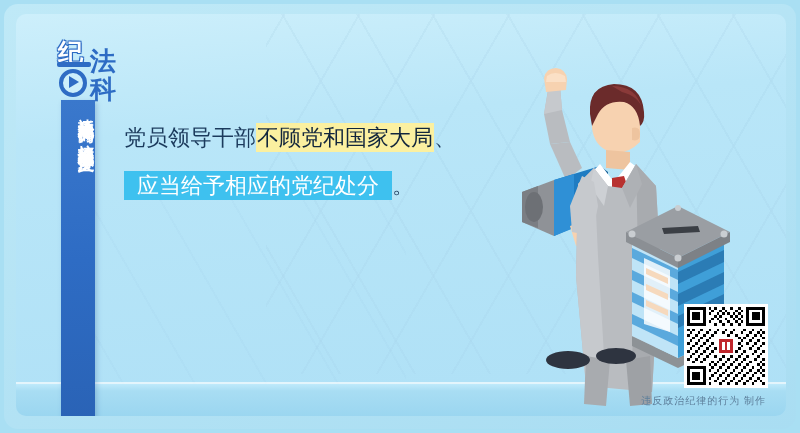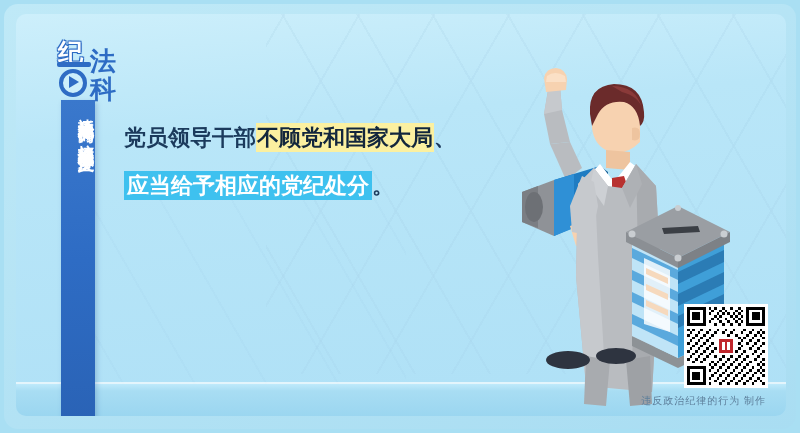--- a/index.html
+++ b/index.html
@@ -91,31 +91,31 @@
     letter-spacing:1px;
     padding-top:6px;box-sizing:border-box;
     text-align:left;
     white-space:nowrap;
   }
   
   .maintext{
     position:absolute;left:108px;top:100px;width:400px;
   }
   .tline{
-    height:48px;line-height:48px;font-size:22px;font-weight:bold;
+    height:48px;line-height:48px;font-size:22px;font-weight:normal;
     color:#1b3a5c;white-space:nowrap;
     font-family:"Liberation Serif","DejaVu Serif",serif;
   }
   .tline .plain{color:#1b3a5c;}
   .hl-yellow{
     background:#fbf0a0;color:#12263c;padding:2px 1px;
     box-decoration-break:clone;-webkit-box-decoration-break:clone;
   }
   .hl-blue{
-    background:#3ec1ef;color:#ffffff;padding:2px 3px;
+    background:#3ec1ef;color:#ffffff;padding:2px 13px;
     box-decoration-break:clone;-webkit-box-decoration-break:clone;
   }
   .tline.underline{
     border-bottom:2px solid #6fa8c9;width:392px;box-sizing:border-box;
     height:46px;line-height:46px;
   }
   
   .person{position:absolute;left:498px;top:42px;width:180px;height:350px;}
   
   .qr-wrap{position:absolute;right:18px;bottom:28px;width:84px;height:84px;background:#fff;padding:3px;box-sizing:border-box;}

